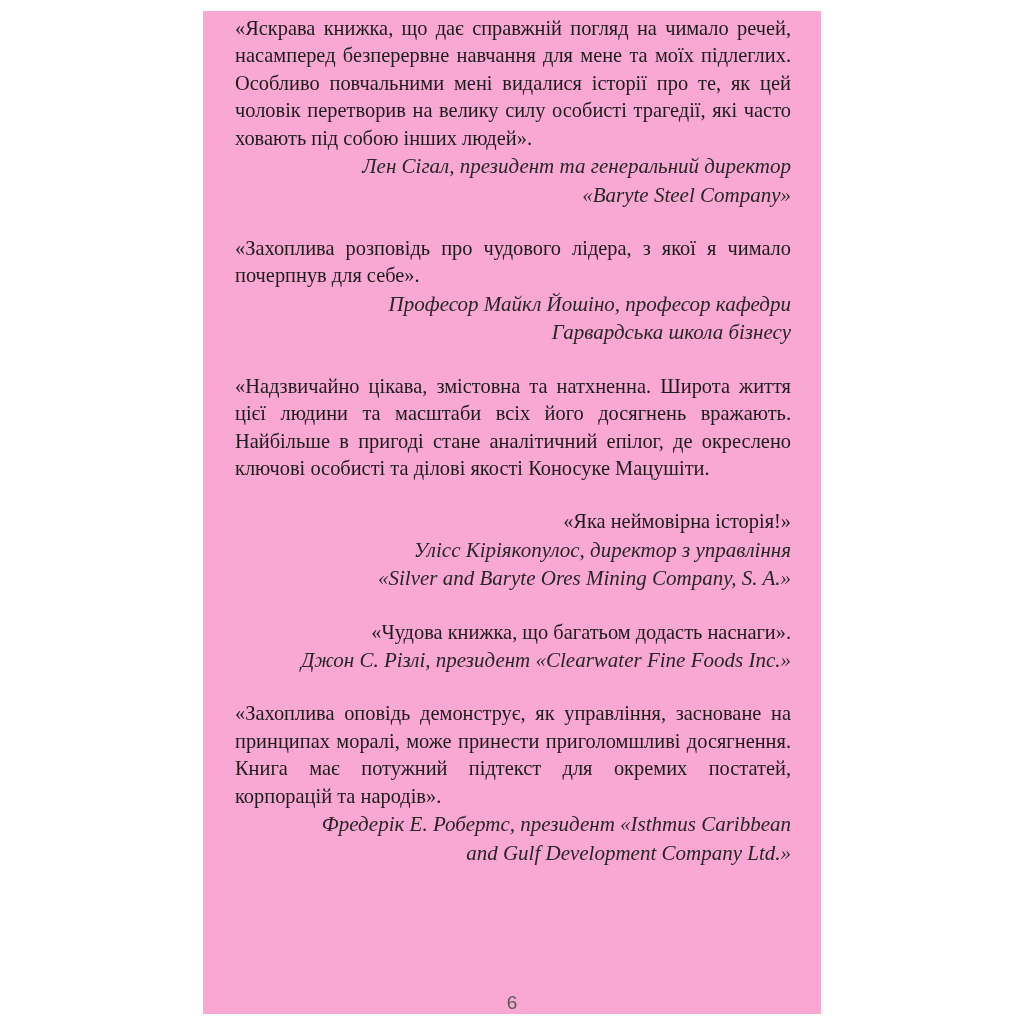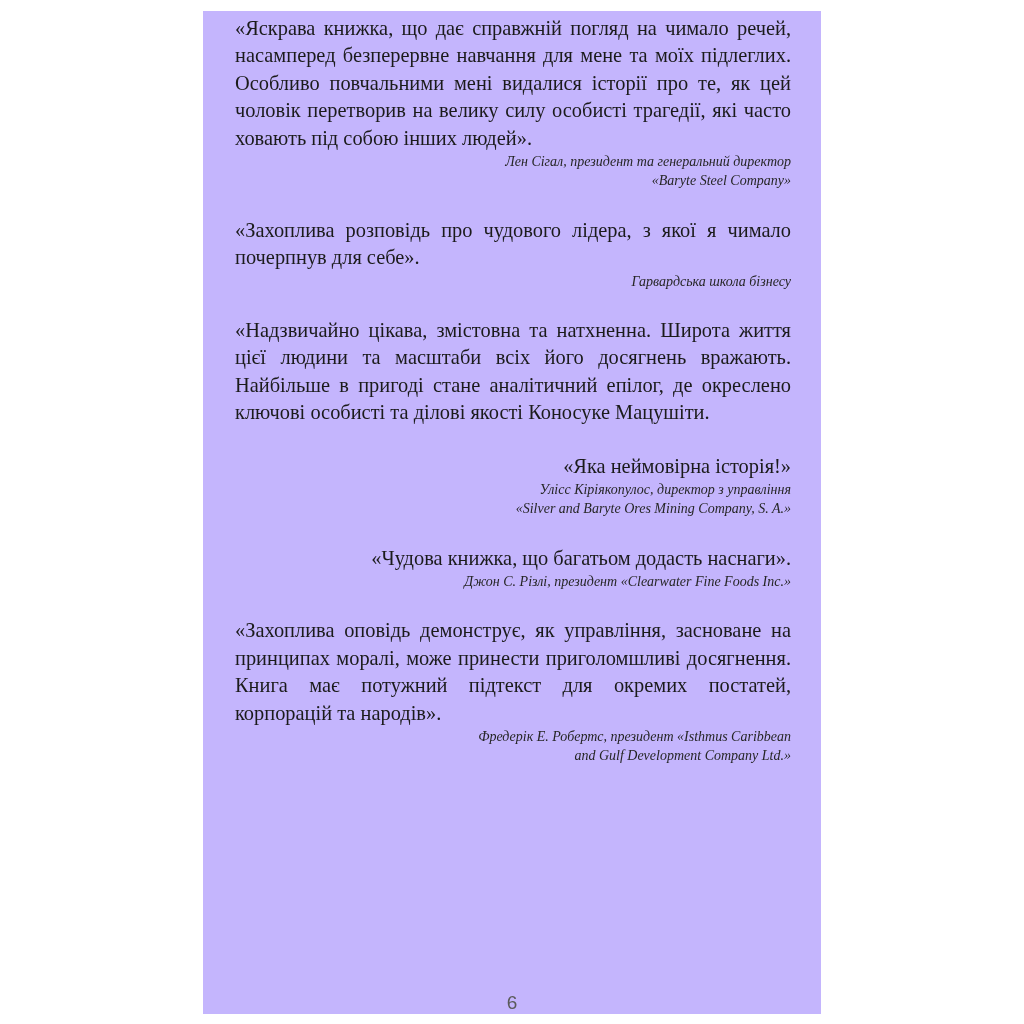--- a/index.html
+++ b/index.html
@@ -18,21 +18,21 @@
     width: 1024px;
     height: 1024px;
     background: #ffffff;
   }
   .book-page {
     position: absolute;
     left: 203px;
     top: 11px;
     width: 618px;
     height: 1003px;
-    background: #c4b5fd;
+    background: #f9a8d4;
     box-sizing: border-box;
   }
   .text-column {
     position: absolute;
     left: 32px;
     top: 4px;
     width: 556px;
   }
   .quote-block {
     margin-bottom: 26px;
@@ -46,21 +46,21 @@
     color: #1b1b1b;
     text-align: justify;
     text-justify: inter-word;
     hyphens: none;
     margin: 0;
   }
   .quote-body.no-justify {
     text-align: right;
   }
   .attribution {
-    font-size: 14px;
+    font-size: 21px;
     font-style: italic;
     line-height: 1.305;
     color: #262626;
     text-align: right;
     margin: 1px 0 0 0;
   }
   .page-number {
     position: absolute;
     left: 0;
     right: 0;
@@ -79,20 +79,21 @@
     <div class="text-column">
 
       <div class="quote-block">
         <p class="quote-body">«Яскрава книжка, що дає справжній погляд на чимало речей, насамперед безперервне навчання для мене та моїх підлеглих. Особливо повчальними мені видалися історії про те, як цей чоловік перетворив на велику силу особисті трагедії, які часто ховають під собою інших людей».</p>
         <p class="attribution">Лен Сігал, президент та генеральний директор</p>
         <p class="attribution">«Baryte Steel Company»</p>
       </div>
 
       <div class="quote-block">
         <p class="quote-body">«Захоплива розповідь про чудового лідера, з якої я чимало почерпнув для себе».</p>
+        <p class="attribution">Професор Майкл Йошіно, професор кафедри</p>
         <p class="attribution">Гарвардська школа бізнесу</p>
       </div>
 
       <div class="quote-block">
         <p class="quote-body">«Надзвичайно цікава, змістовна та натхненна. Широта життя цієї людини та масштаби всіх його досягнень вражають. Найбільше в пригоді стане аналітичний епілог, де окреслено ключові особисті та ділові якості Коносуке Мацушіти.</p>
       </div>
 
       <div class="quote-block">
         <p class="quote-body no-justify">«Яка неймовірна історія!»</p>
         <p class="attribution">Улісс Кіріякопулос, директор з управління</p>

